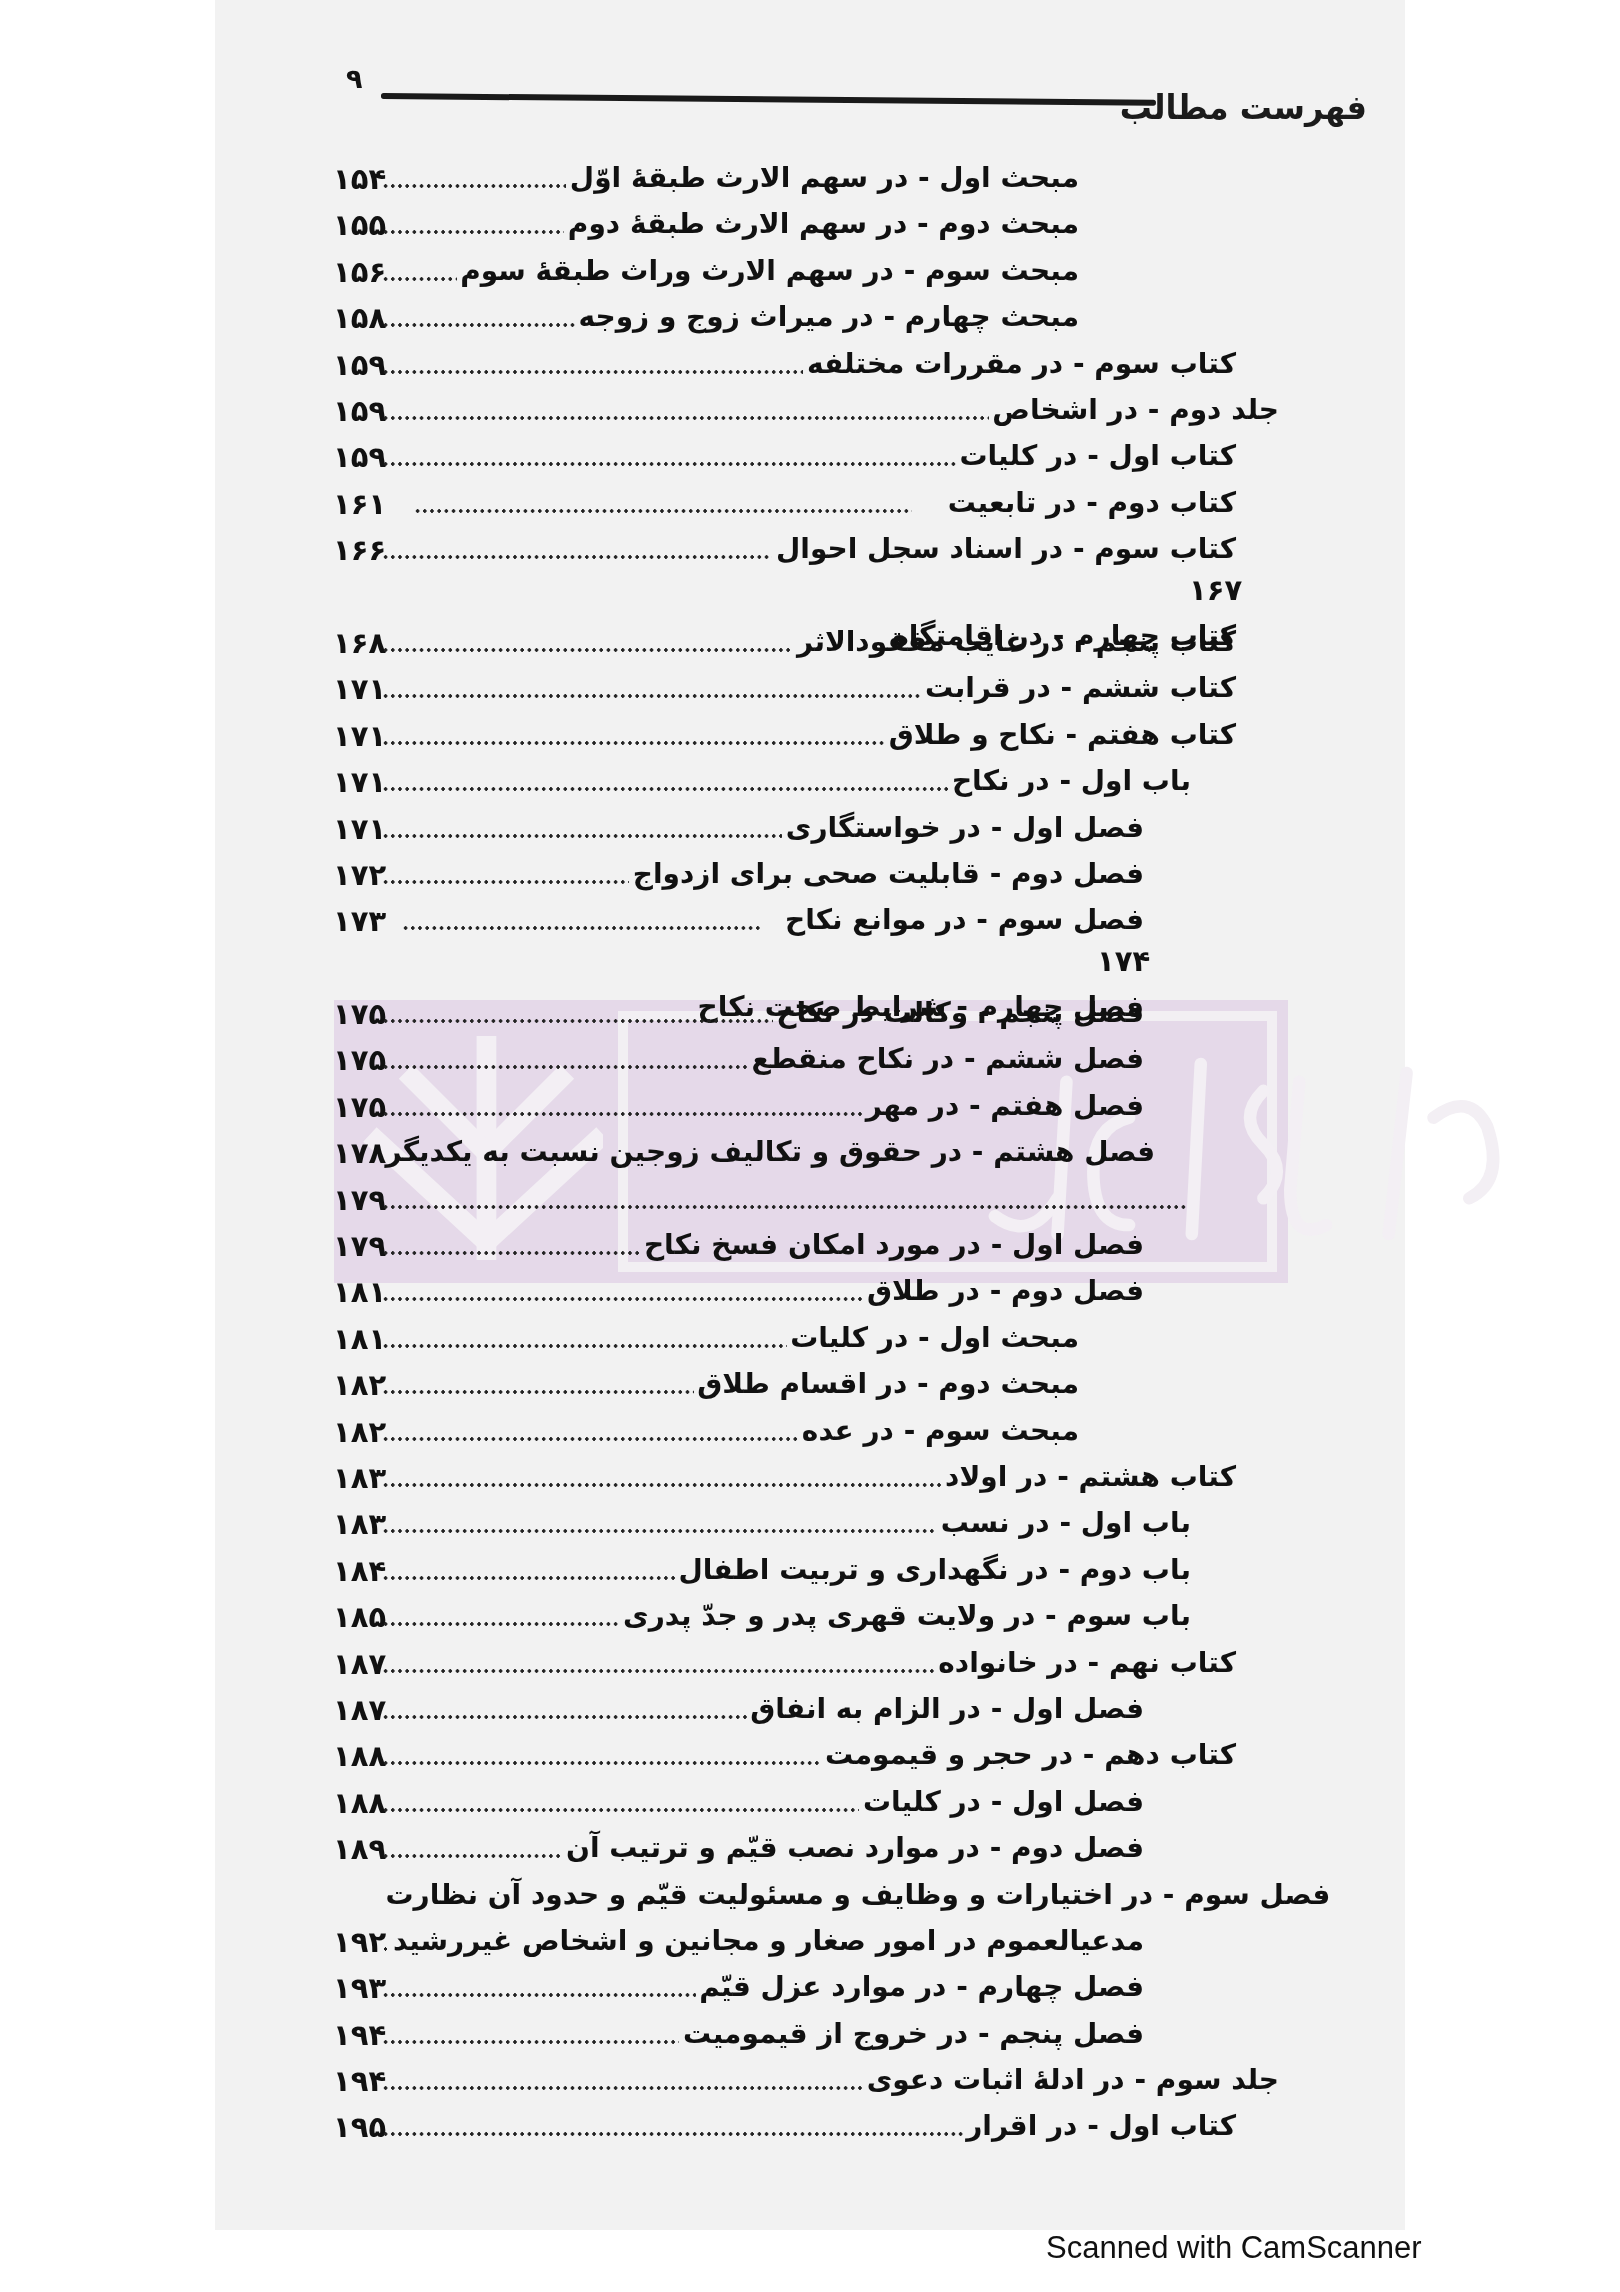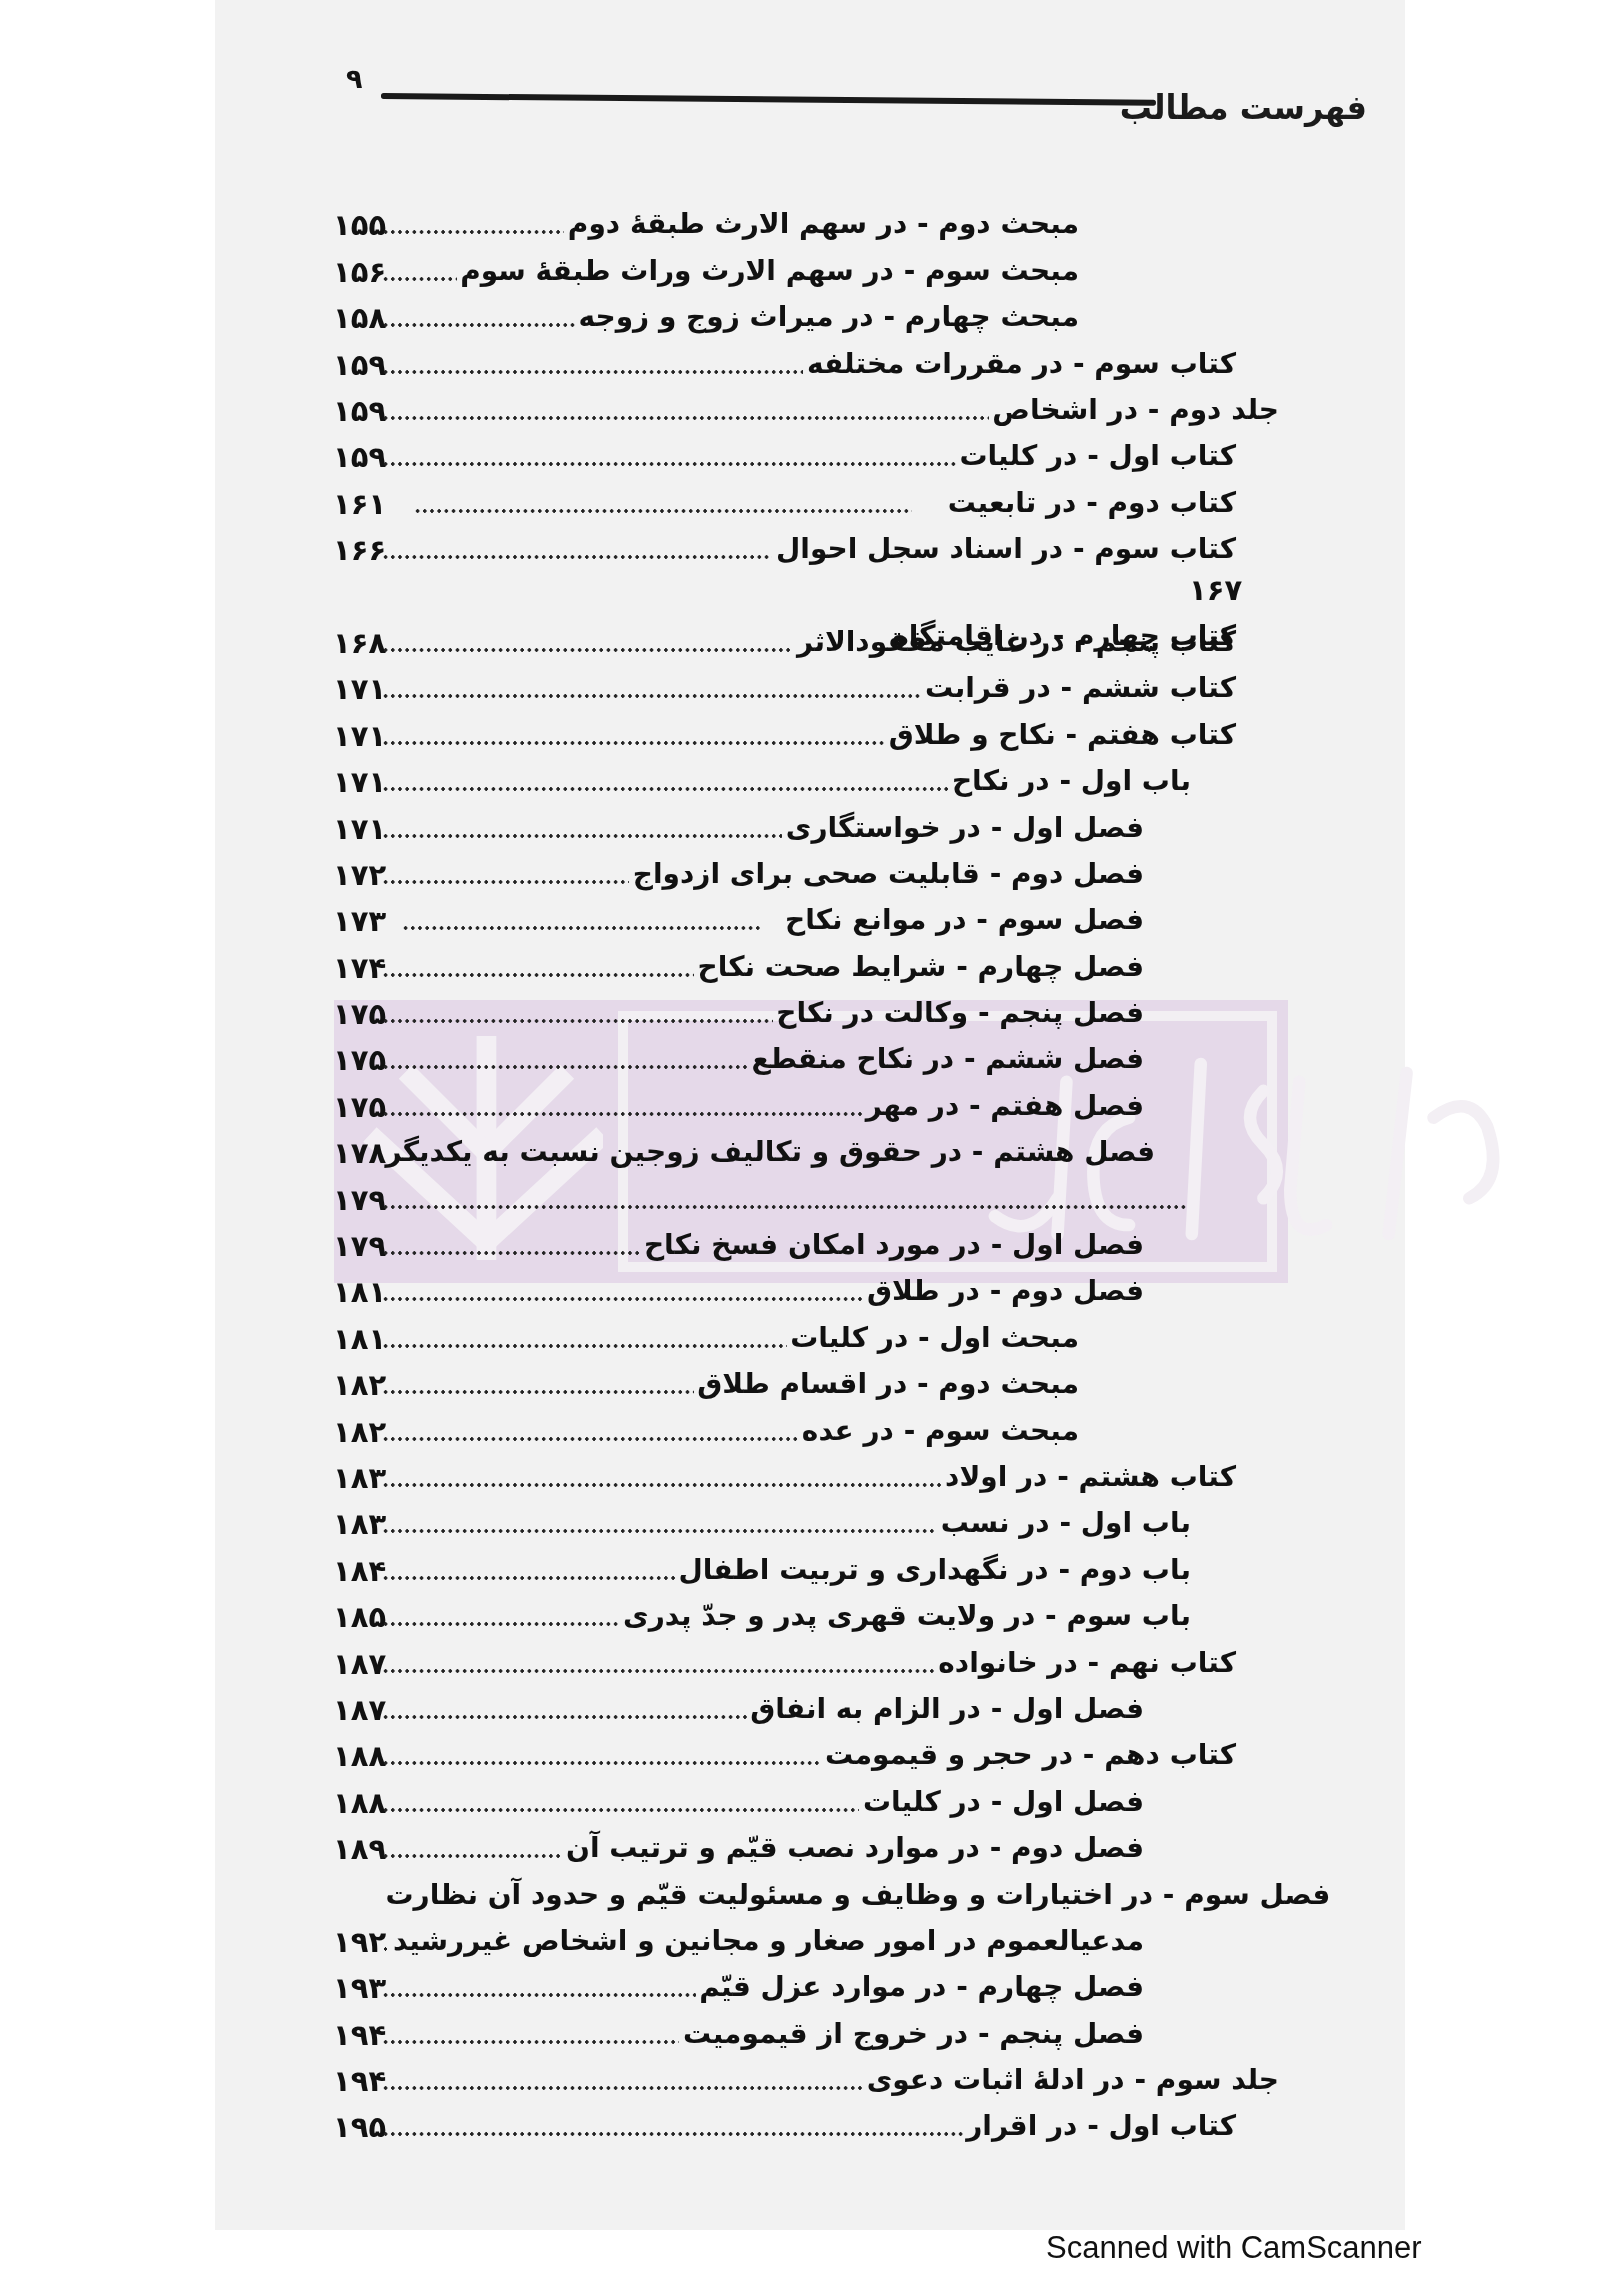--- a/index.html
+++ b/index.html
@@ -84,20 +84,25 @@
           <path d="M250,220 l10,-190"></path>
           <path d="M180,210 q-40,0 -40,-60 q0,-50 40,-60"></path>
           <path d="M100,220 l10,-170"></path>
           <path d="M30,200 q40,30 70,-20"></path>
         </g>
       </svg>
     </div>
   </div>
 
   <div class="toc" id="toc">
+      <div class="row" style="width: 746px; top: 154px;">
+        <span class="pg">۱۵۴</span>
+        <span class="dots"></span>
+        <span class="title">مبحث اول - در سهم الارث طبقهٔ اوّل</span>
+      </div>
       <div class="row" style="width: 746px; top: 200px;">
         <span class="pg">۱۵۵</span>
         <span class="dots"></span>
         <span class="title">مبحث دوم - در سهم الارث طبقهٔ دوم</span>
       </div>
       <div class="row" style="width: 746px; top: 247px;">
         <span class="pg">۱۵۶</span>
         <span class="dots"></span>
         <span class="title">مبحث سوم - در سهم الارث وراث طبقهٔ سوم</span>
       </div>
@@ -164,21 +169,21 @@
       <div class="row" style="width: 811px; top: 850px;">
         <span class="pg">۱۷۲</span>
         <span class="dots"></span>
         <span class="title">فصل دوم - قابلیت صحی برای ازدواج</span>
       </div>
       <div class="row" style="width: 811px; top: 896px; gap: 20px;">
         <span class="pg">۱۷۳</span>
         <span class="dots"></span>
         <span class="title">فصل سوم - در موانع نکاح</span>
       </div>
-      <div class="row" style="width: 811px; top: 943px;">
+      <div class="row" style="width: 811px; top: 943px; flex-direction: column;">
         <span class="pg">۱۷۴</span>
         <span class="dots"></span>
         <span class="title">فصل چهارم - شرایط صحت نکاح</span>
       </div>
       <div class="row" style="width: 811px; top: 989px;">
         <span class="pg">۱۷۵</span>
         <span class="dots"></span>
         <span class="title">فصل پنجم - وکالت در نکاح</span>
       </div>
       <div class="row" style="width: 811px; top: 1035px;">

